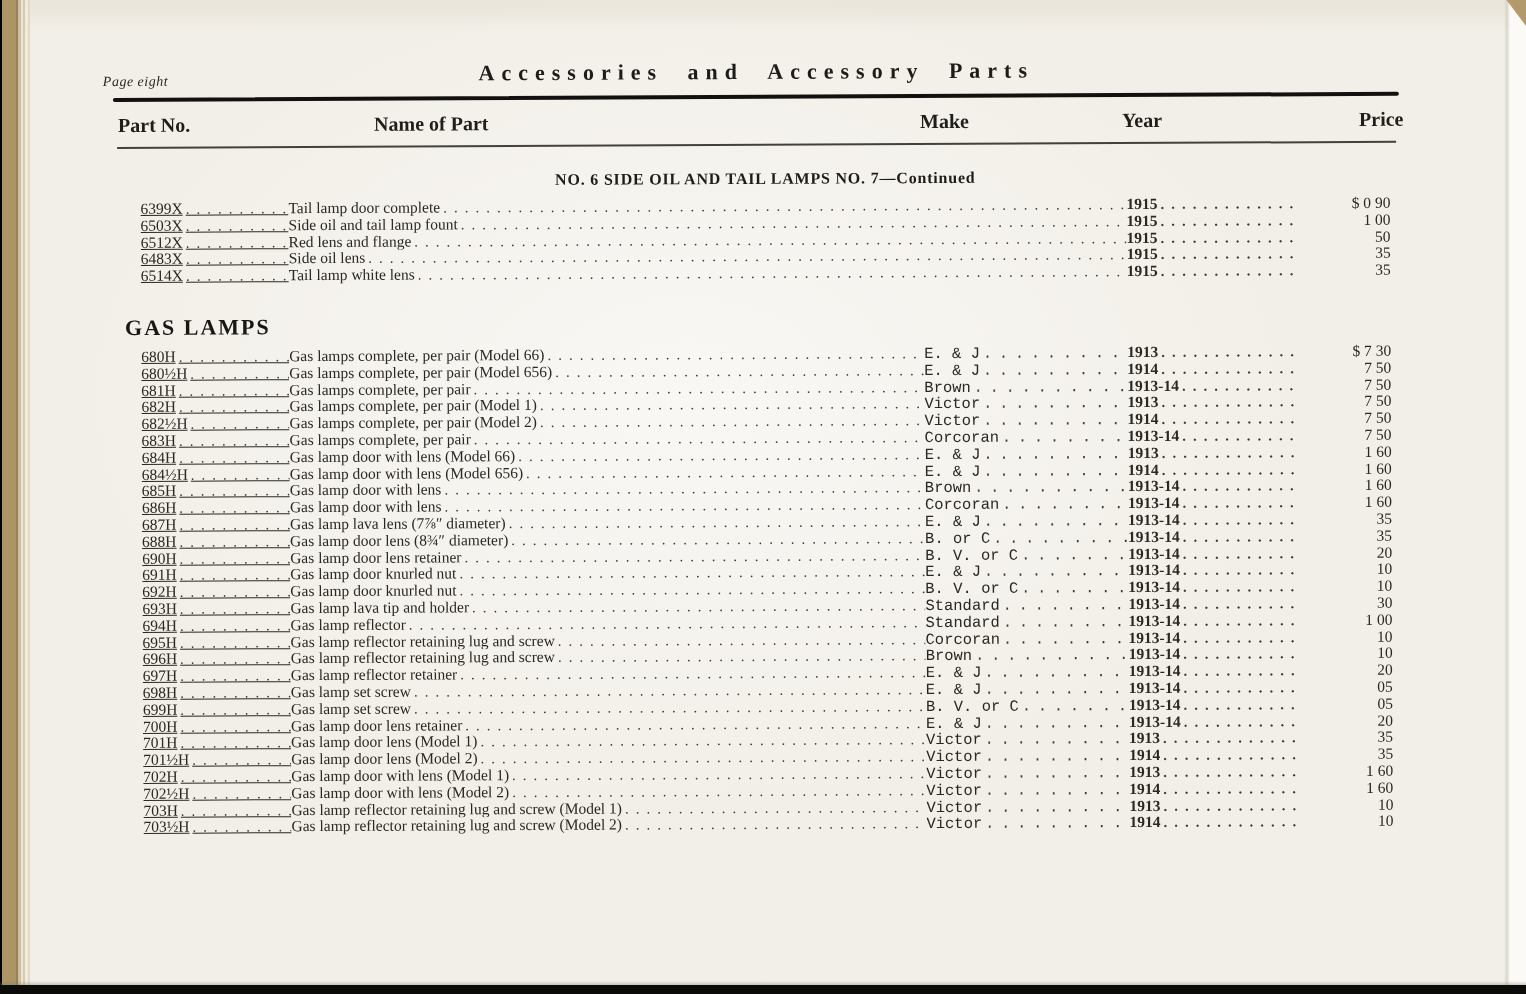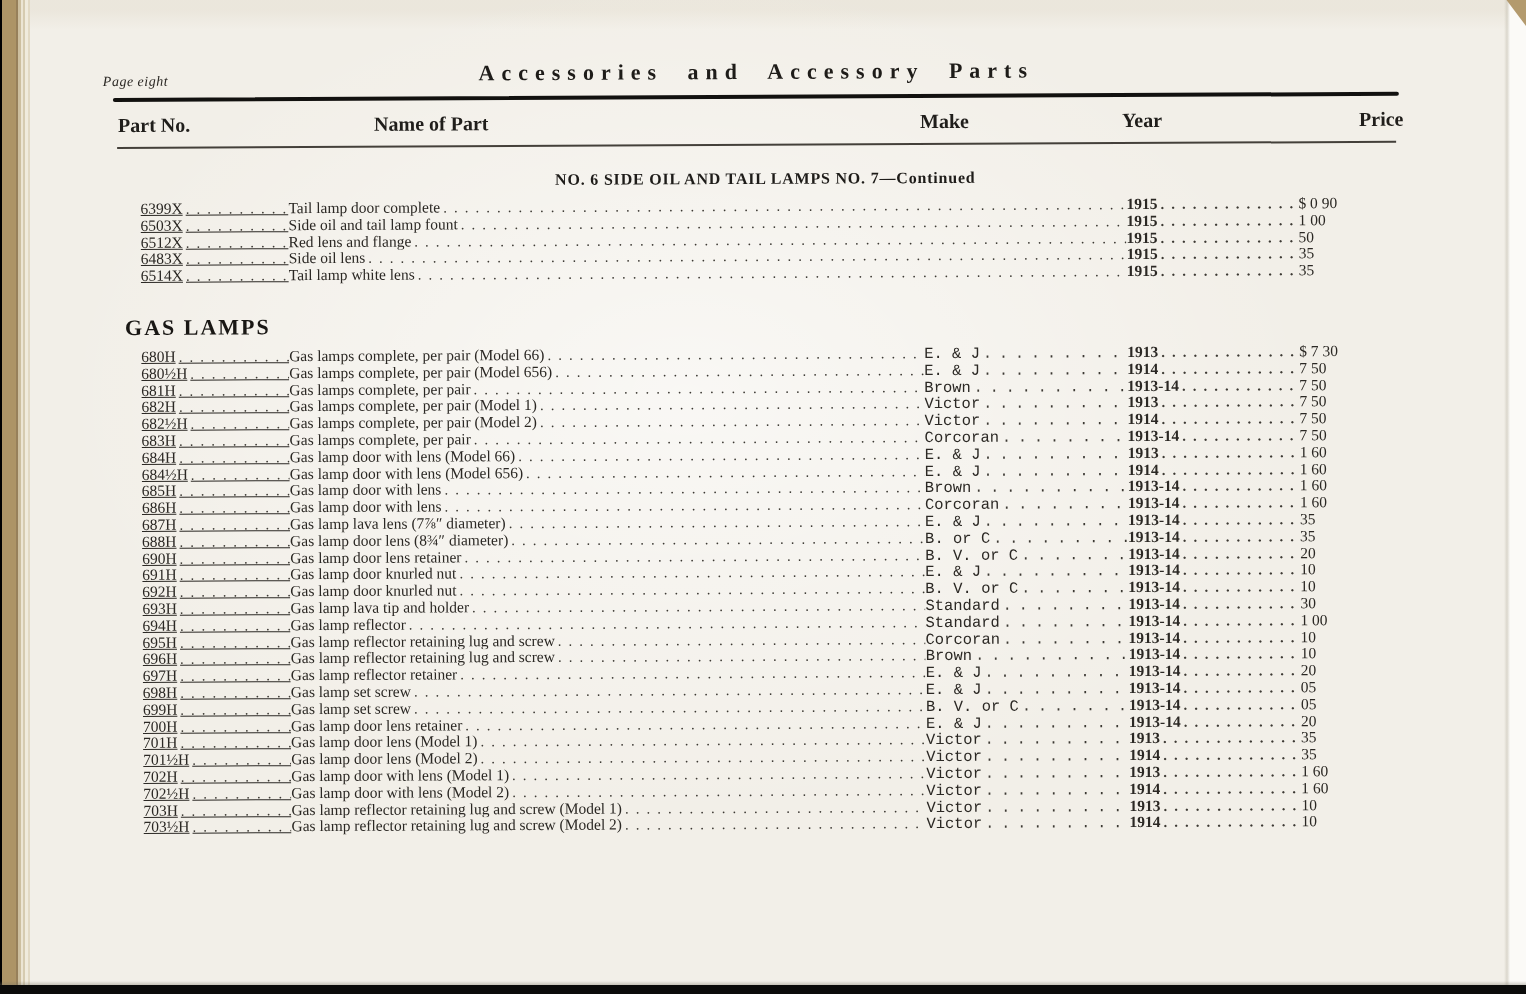--- a/index.html
+++ b/index.html
@@ -105,21 +105,21 @@
     height: 16.8px; line-height: 16.8px;
     font-size: 15.5px; white-space: nowrap;
   }
   .cell { display: flex; align-items: baseline; overflow: hidden; }
   .c-part { width: 148px; flex: none; text-decoration: underline; }
   .c-name { flex: 1 1 auto; min-width: 0; }
   .c-make { width: 203px; flex: none; font-family: Liberation Mono, monospace; }
   .c-year { width: 172px; flex: none; font-weight: bold; }
   .c-price {
     width: 92px; flex: none;
-    text-align: left; white-space: pre;
+    text-align: right; white-space: pre;
   }
   .txt { flex: none; }
   .leader {
     flex: 1 1 auto; min-width: 0; overflow: hidden; white-space: nowrap;
     color: #3c3933;
   }
   .leader::after {
     content: "........................................................................................................................................";
     letter-spacing: 7px; padding-left: 3px; font-size: 15px;
   }

